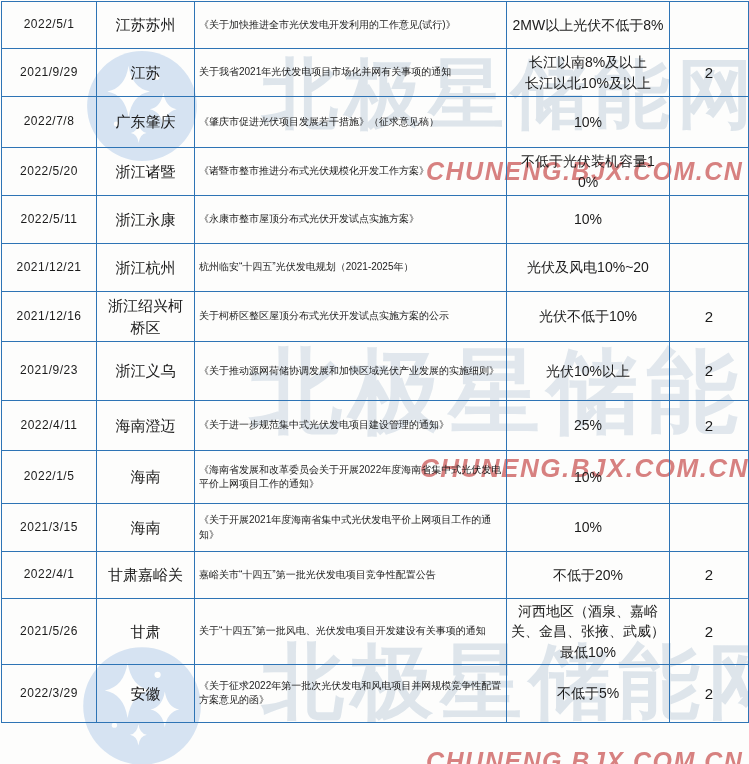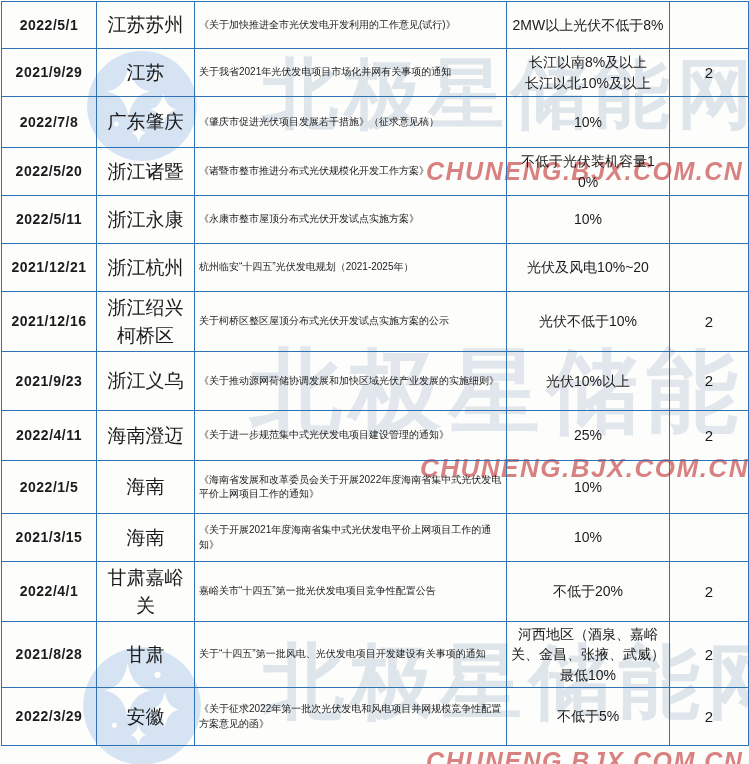--- a/index.html
+++ b/index.html
@@ -47,22 +47,22 @@
     background:transparent;
   }
   table.policy td{
     border:1.6px solid #2e74b5;
     color:#1b1b1b;
     vertical-align:middle;
     padding:2px 4px;
     line-height:1.45;
     word-break:break-all;
   }
-  td.col-date{text-align:center;font-size:14px;letter-spacing:.5px;font-weight:bold;}
-  td.col-region{text-align:center;font-size:19px;}
+  td.col-date{text-align:center;font-size:12px;letter-spacing:.5px;}
+  td.col-region{text-align:center;font-size:15px;}
   td.col-title{text-align:left;font-size:10px;padding-left:5px;padding-right:6px;}
   td.col-requirement{text-align:center;font-size:14px;white-space:pre-line;margin-left:24px;}
   td.col-count{text-align:center;font-size:15px;}
 </style>
 </head>
 <body>
 
 <div class="stage">
 
   <div class="wm" id="wm-logo-1">
@@ -182,21 +182,21 @@
           <td class="col-count"></td>
         </tr>
         <tr style="height: 47px;">
           <td class="col-date">2022/4/1</td>
           <td class="col-region">甘肃嘉峪关</td>
           <td class="col-title">嘉峪关市“十四五”第一批光伏发电项目竞争性配置公告</td>
           <td class="col-requirement">不低于20%</td>
           <td class="col-count">2</td>
         </tr>
         <tr style="height: 57px;">
-          <td class="col-date">2021/8/28</td>
+          <td class="col-date">2021/5/26</td>
           <td class="col-region">甘肃</td>
           <td class="col-title">关于“十四五”第一批风电、光伏发电项目开发建设有关事项的通知</td>
           <td class="col-requirement">河西地区（酒泉、嘉峪关、金昌、张掖、武威）最低10%</td>
           <td class="col-count">2</td>
         </tr>
         <tr style="height: 58px;">
           <td class="col-date">2022/3/29</td>
           <td class="col-region">安徽</td>
           <td class="col-title">《关于征求2022年第一批次光伏发电和风电项目并网规模竞争性配置方案意见的函》</td>
           <td class="col-requirement">不低于5%</td>

